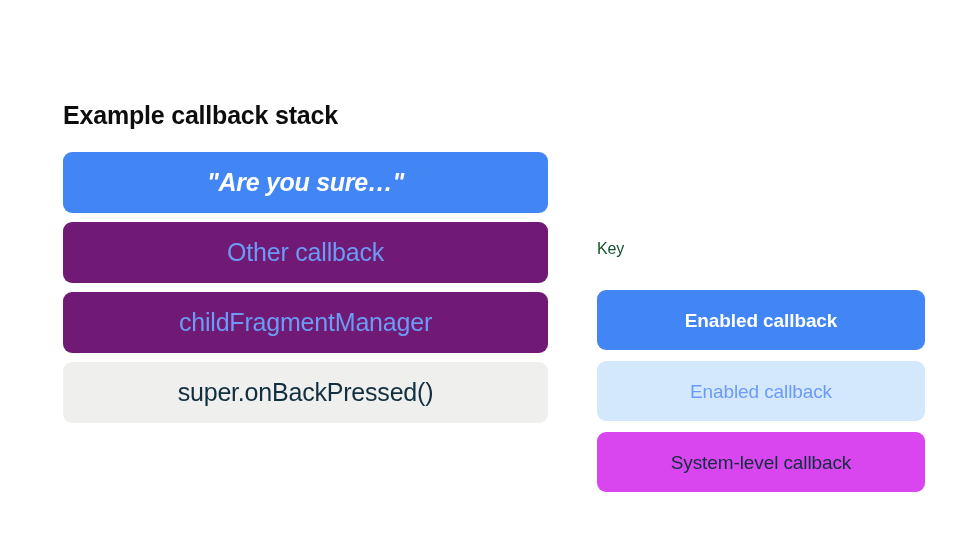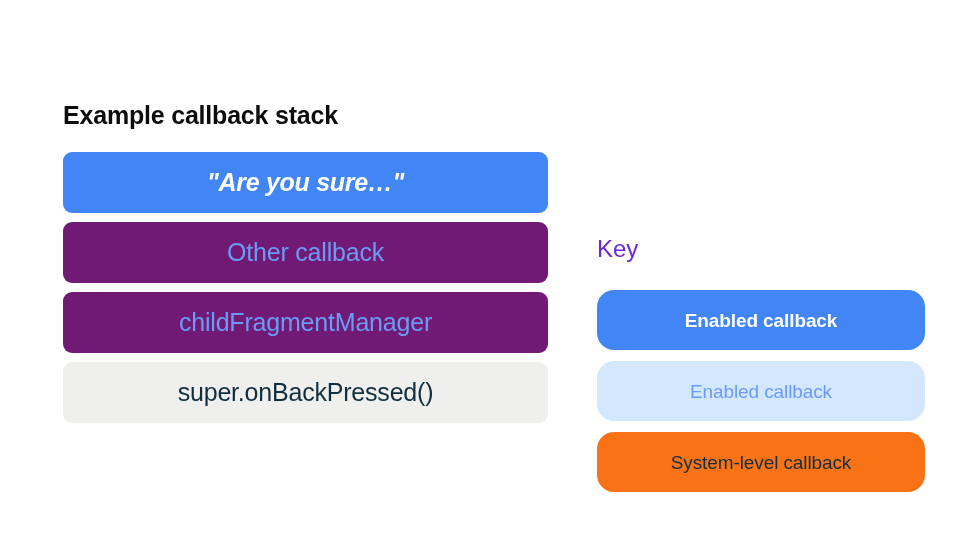--- a/index.html
+++ b/index.html
@@ -88,37 +88,37 @@
 
   
   .key-col {
     position: absolute;
     left: 597px;
     top: 237px;
     width: 328px;
   }
 
   .key-title {
-    font-size: 24px;
-    font-weight: normal;
-    color: #6d28d9;
+    font-size: 16px;
+    font-weight: normal;
+    color: #14532d;
     line-height: 24px;
     margin: 0 0 29px 0;
     letter-spacing: -0.1px;
   }
 
   .key-list {
     display: flex;
     flex-direction: column;
     gap: 11px;
   }
 
   .key-bar {
     height: 60px;
-    border-radius: 17px;
+    border-radius: 9px;
     display: flex;
     align-items: center;
     justify-content: center;
     box-sizing: border-box;
     padding: 0 10px;
     white-space: nowrap;
     line-height: 1;
   }
 
   .key-bar.enabled {
@@ -129,21 +129,21 @@
     letter-spacing: -0.1px;
   }
   .key-bar.disabled {
     background: #D4E8FD;
     color: #6B9BF5;
     font-weight: normal;
     font-size: 19px;
     letter-spacing: -0.1px;
   }
   .key-bar.system {
-    background: #f97316;
+    background: #d946ef;
     color: #112F3E;
     font-weight: normal;
     font-size: 19px;
     letter-spacing: -0.1px;
   }
 </style>
 </head>
 <body>
 
 <div class="canvas">

